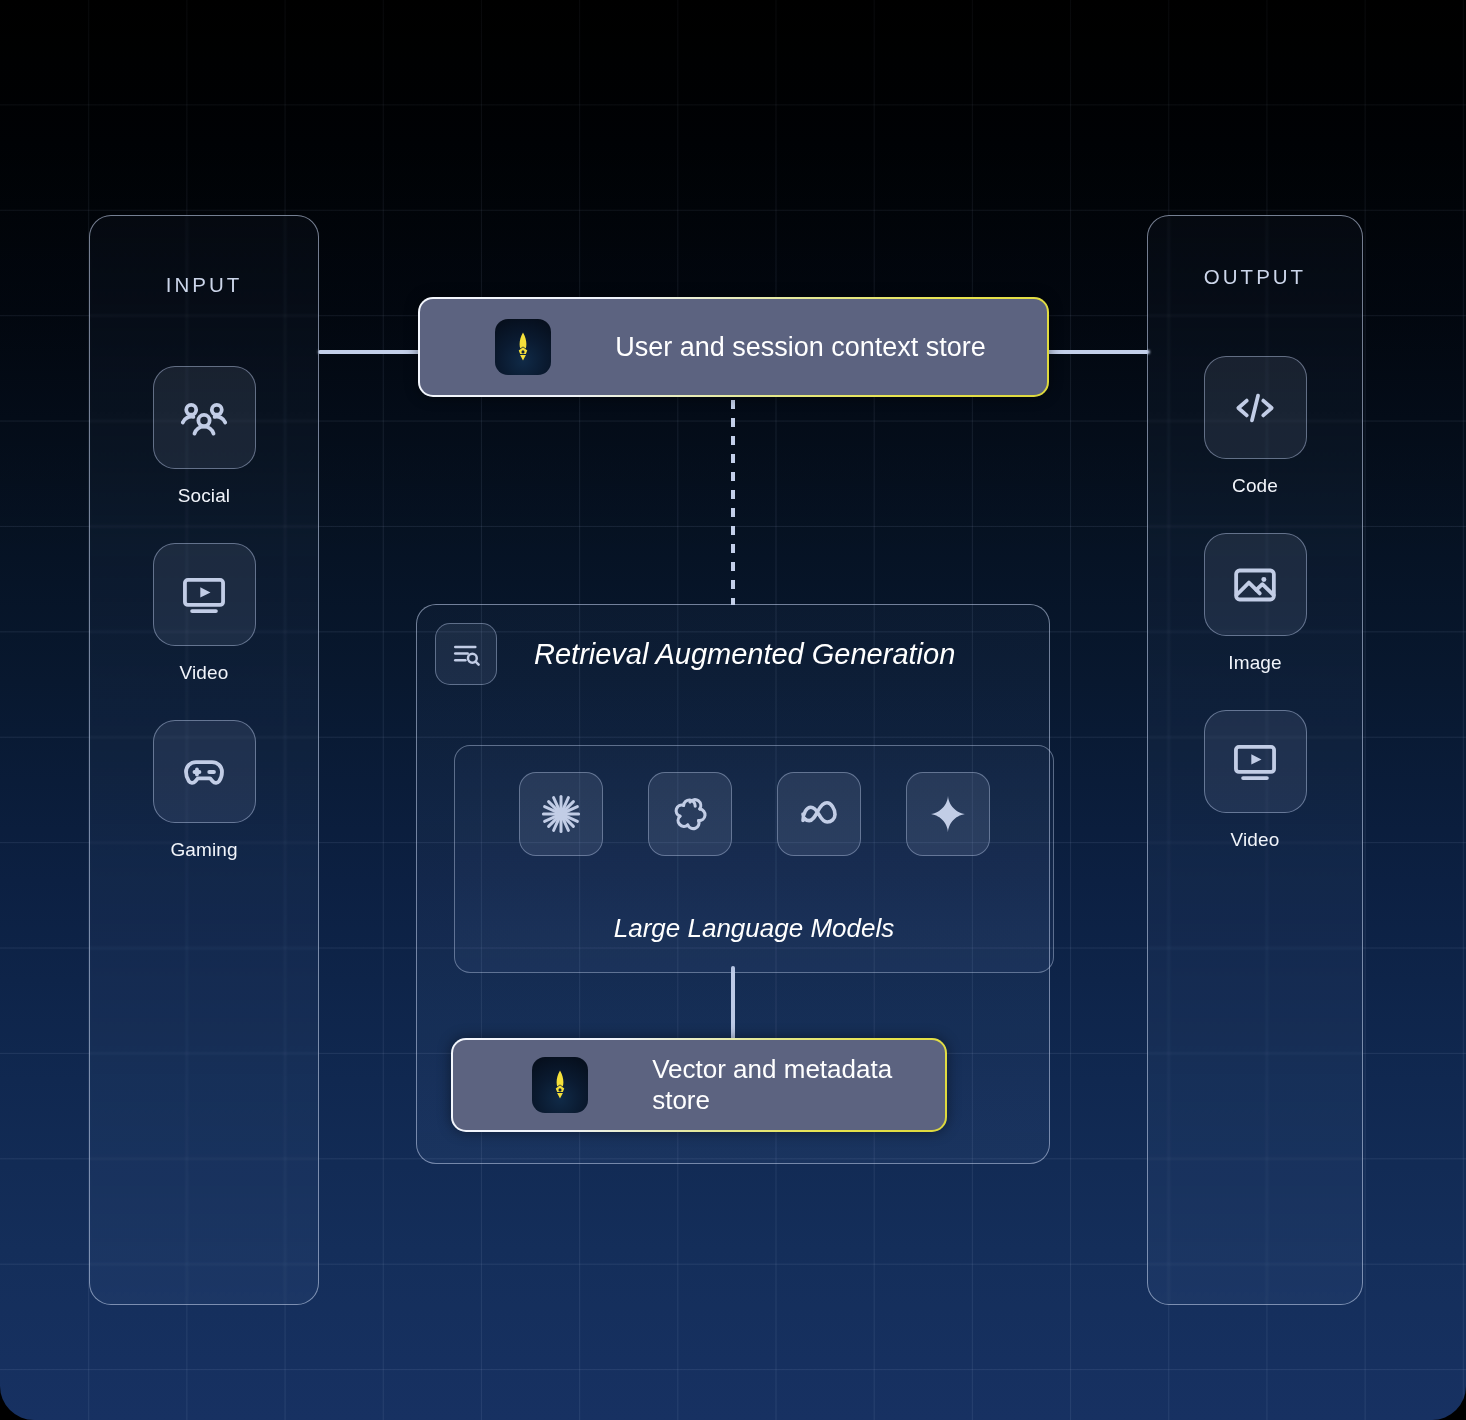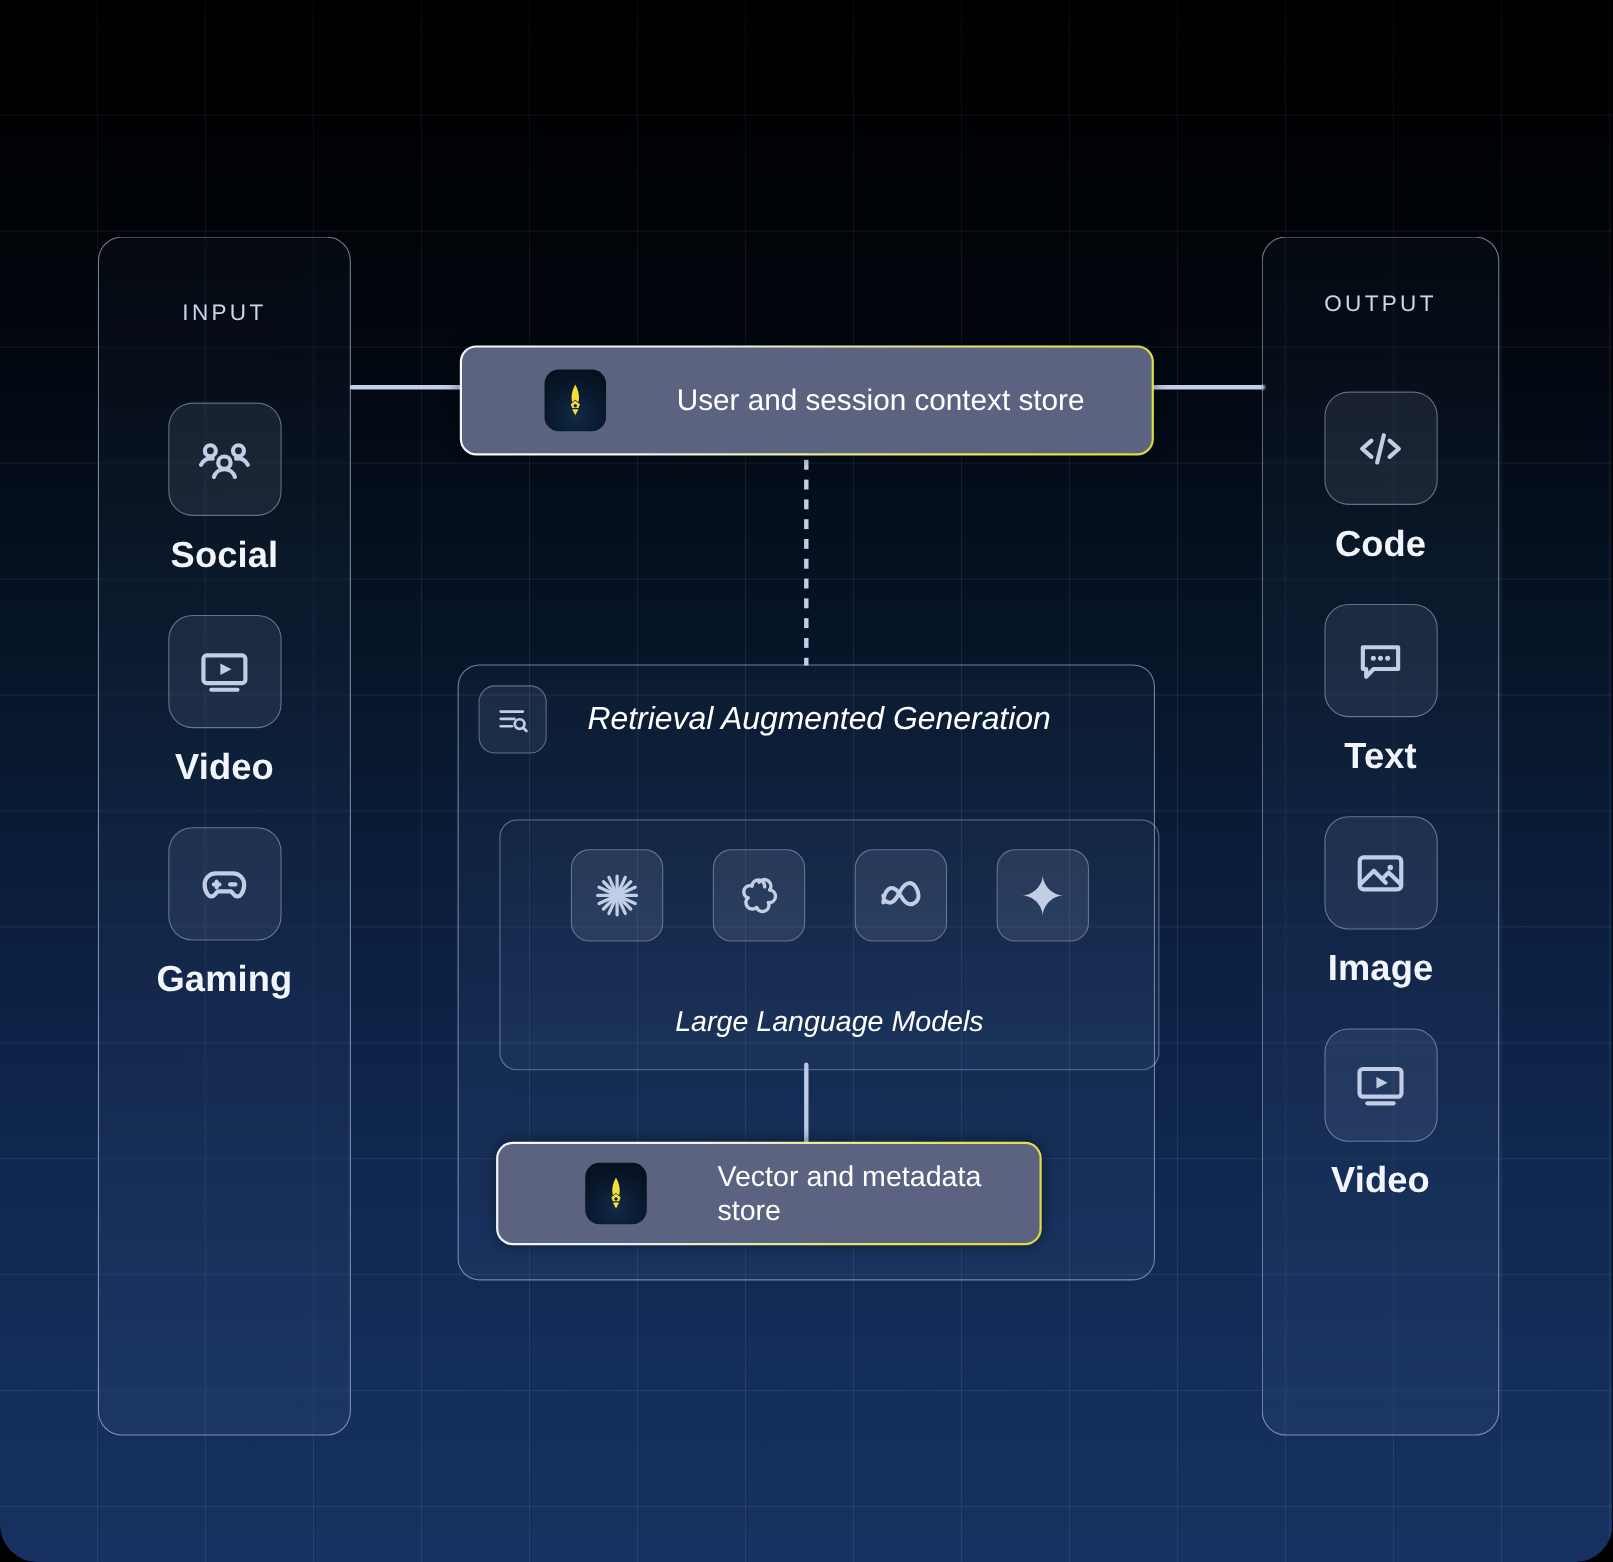--- a/index.html
+++ b/index.html
@@ -75,21 +75,21 @@
   .io-tile {
     width: 103px; height: 103px;
     border-radius: 22px;
     border: 1.3px solid rgba(190,205,235,0.45);
     background: rgba(160,178,215,0.115);
     display: flex; align-items: center; justify-content: center;
   }
   .io-tile svg { width: 52px; height: 52px; display:block; }
   .io-label {
     margin-top: 16px;
-    font-size: 33px; color: #f2f5fb; font-weight: 700;
+    font-size: 19px; color: #f2f5fb; font-weight: 400;
     letter-spacing: 0.1px;
   }
   .ico-stroke { fill: none; stroke: #c2cde6; stroke-width: 1.75; stroke-linecap: round; stroke-linejoin: round; }
   .ico-fill { fill: #c2cde6; }
 
   
   .conn-h {
     position: absolute; height: 4px;
     background: #c3cfe9; border-radius: 2px;
   }
@@ -112,21 +112,21 @@
     padding: 2.2px;
     background: linear-gradient(120deg, #f4f7fd 0%, #eef2fa 30%, #e4e890 58%, #e8e44e 78%, #ddd83c 100%);
     box-shadow: 0 0 14px rgba(0,0,0,0.45);
   }
   .store-inner {
     border-radius: 13px;
     background: #5c6380;
     display: flex; align-items: center;
     height: 100%;
   }
-  #card-context { left: 418px; top: 314px; width: 631px; height: 100px; }
+  #card-context { left: 418px; top: 297px; width: 631px; height: 100px; }
   #card-vector  { left: 451px; top: 1038px; width: 496px; height: 94px; }
 
   .store-logo {
     width: 56px; height: 56px; border-radius: 13px; flex: 0 0 auto;
     background: radial-gradient(circle at 50% 75%, #102a47 0%, #0a1a30 45%, #050c18 100%);
     display: flex; align-items: center; justify-content: center;
   }
   #card-context .store-logo { margin-left: 75px; }
   #card-vector  .store-logo { margin-left: 79px; }
   .store-logo svg { width: 34px; height: 34px; display:block; }
@@ -247,31 +247,20 @@
         <div class="io-tile">
           <svg viewBox="0 0 24 24">
             <polyline class="ico-stroke" points="8.2,8.6 4.3,12 8.2,15.4"></polyline>
             <polyline class="ico-stroke" points="15.8,8.6 19.7,12 15.8,15.4"></polyline>
             <line class="ico-stroke" x1="13.4" y1="6.3" x2="10.6" y2="17.7"></line>
           </svg>
         </div>
         <div class="io-label">Code</div>
       </div>
 
-      <div class="io-item">
-        <div class="io-tile">
-          <svg viewBox="0 0 24 24">
-            <path class="ico-stroke" d="M4.6 6.2h14.8v9.1H9.1l-3.1 3.3v-3.3H4.6z"></path>
-            <circle class="ico-fill" cx="9" cy="10.8" r="1.05"></circle>
-            <circle class="ico-fill" cx="12" cy="10.8" r="1.05"></circle>
-            <circle class="ico-fill" cx="15" cy="10.8" r="1.05"></circle>
-          </svg>
-        </div>
-        <div class="io-label">Text</div>
-      </div>
 
       <div class="io-item">
         <div class="io-tile">
           <svg viewBox="0 0 24 24">
             <rect class="ico-stroke" x="3.3" y="5.3" width="17.4" height="13.4" rx="1.6"></rect>
             <circle class="ico-fill" cx="16.1" cy="9.5" r="1.15"></circle>
             <polyline class="ico-stroke" points="3.5,16.6 9.2,10.9 14.2,15.9"></polyline>
             <polyline class="ico-stroke" points="12.6,14.3 15.4,11.6 20.6,16.7"></polyline>
           </svg>
         </div>

